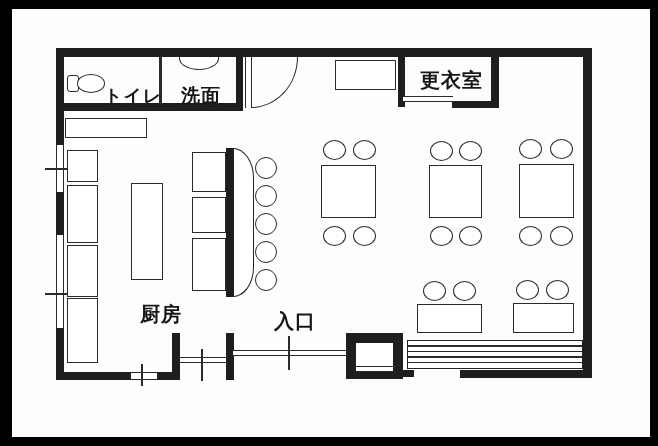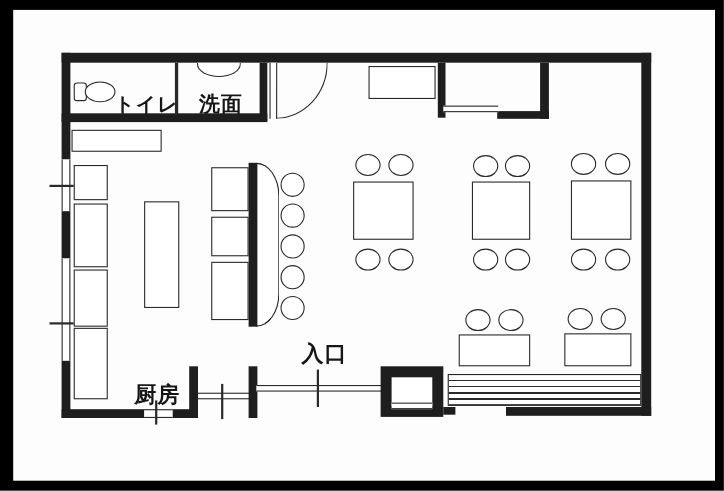--- a/index.html
+++ b/index.html
@@ -67,31 +67,32 @@
 
   <div class="vwin" style="left:245px; top:57px; width:7px; height:51px;"></div>
   <div class="arc" style="left:251px; top:57px; width:47px; height:51px;"></div>
 
   <div class="box" style="left:335px; top:60px; width:61px; height:30px;"></div>
 
   <div class="wall" style="left:398px; top:57px; width:7px; height:50px;"></div>
   <div class="wall" style="left:491px; top:57px; width:8px; height:51px;"></div>
   <div class="wall" style="left:452px; top:101px; width:47px; height:7px;"></div>
   <div class="hwin" style="left:403px; top:96px; width:50px; height:6px;"></div>
+  <div class="lbl" style="left:420px; top:70px; font-size:20px;">更衣室</div>
 
   <div class="box" style="left:65px; top:118px; width:82px; height:20px;"></div>
   <div class="box" style="left:67px; top:150px; width:31px; height:32px;"></div>
   <div class="box" style="left:67px; top:185px; width:31px; height:58px;"></div>
   <div class="box" style="left:67px; top:245px; width:31px; height:52px;"></div>
   <div class="box" style="left:67px; top:298px; width:31px; height:65px;"></div>
   <div class="box" style="left:131px; top:183px; width:32px; height:97px;"></div>
   <div class="box" style="left:192px; top:152px; width:34px; height:40px;"></div>
   <div class="box" style="left:192px; top:197px; width:34px; height:36px;"></div>
   <div class="box" style="left:192px; top:238px; width:34px; height:53px;"></div>
-  <div class="lbl" style="left:122px; top:304px; font-size:20px;margin-top:44px;">厨房</div>
+  <div class="lbl" style="left:140px; top:304px; font-size:20px;">厨房</div>
 
   <div class="wall" style="left:226px; top:148px; width:8px; height:149px;"></div>
   <div class="counter" style="left:233px; top:148px; width:21px; height:149px;"></div>
   <div class="oval" style="left:255px; top:157px; width:22px; height:22px;"></div>
   <div class="oval" style="left:255px; top:185px; width:22px; height:22px;"></div>
   <div class="oval" style="left:255px; top:213px; width:22px; height:22px;"></div>
   <div class="oval" style="left:255px; top:241px; width:22px; height:22px;"></div>
   <div class="oval" style="left:255px; top:269px; width:22px; height:22px;"></div>
 
   <div class="box" style="left:321px; top:165px; width:55px; height:53px;"></div>

